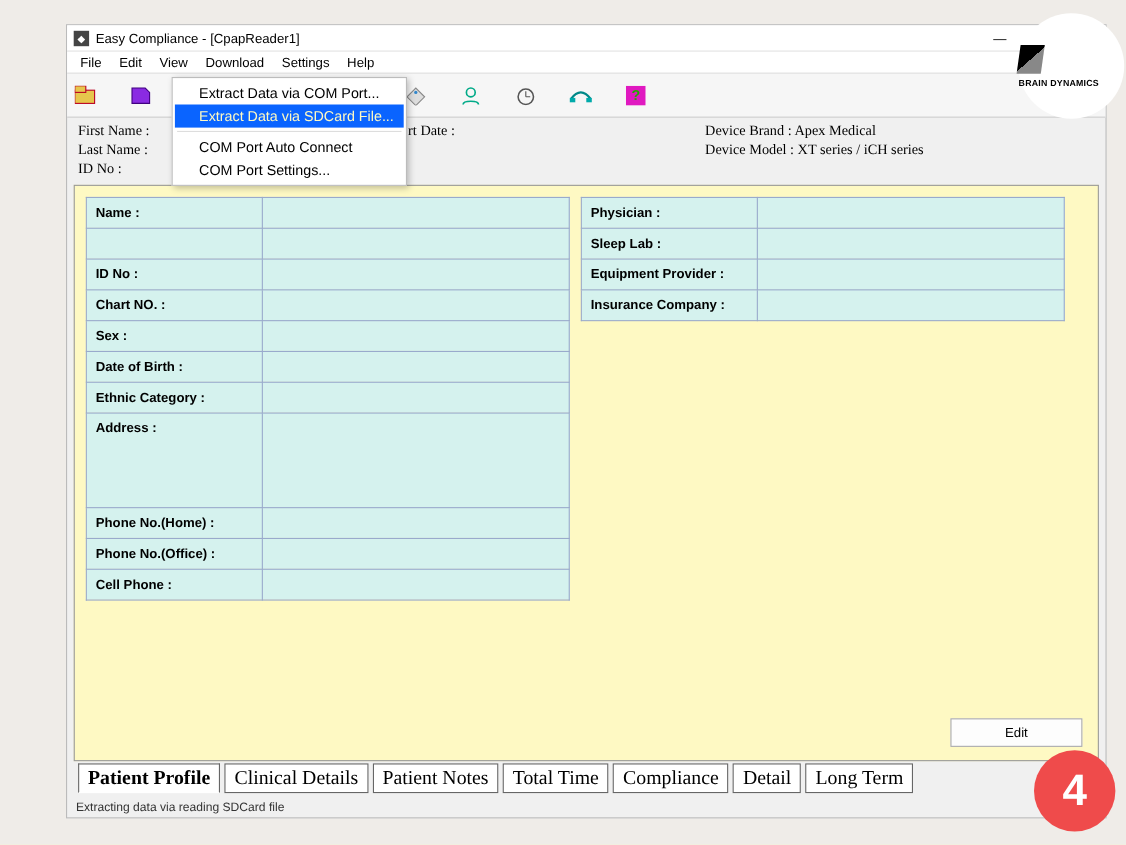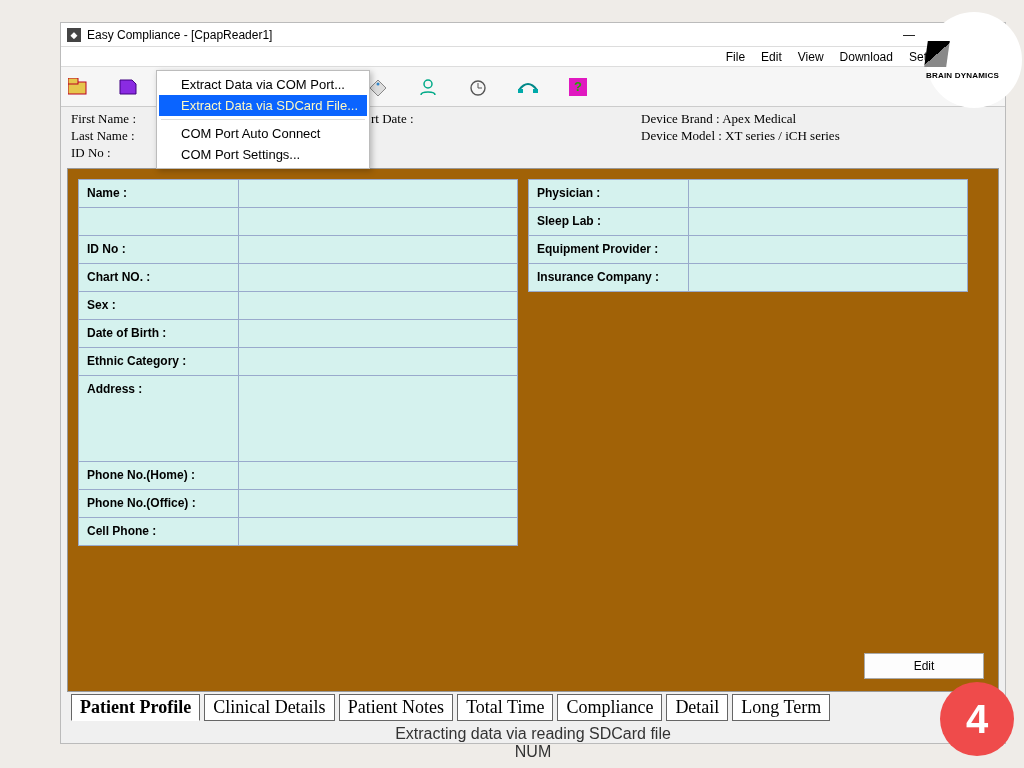--- a/index.html
+++ b/index.html
@@ -46,21 +46,20 @@
   }
   .menubar {
     height: 20px;
     background: #fff;
     border-bottom: 1px solid #ddd;
     display: flex;
     align-items: center;
     padding: 0 4px;
     font-size: 12px;
     position: relative;
-    justify-content: flex-end;
   }
   .menubar .menu-item { padding: 2px 8px; cursor: default; }
   .toolbar {
     height: 40px;
     background: #f6f6f6;
     border-bottom: 1px solid #ccc;
     display: flex;
     align-items: center;
     padding: 0 6px;
     gap: 28px;
@@ -71,21 +70,21 @@
     font-size: 13px;
     padding: 4px 10px 2px 10px;
     display: grid;
     grid-template-columns: 300px 270px 1fr;
     line-height: 1.3;
     color:#000000;
   }
   .content-frame {
     flex: 1;
     margin: 4px 6px 0 6px;
-    background: #a16207;
+    background: #fef9c3;
     border: 1px solid #999;
     position: relative;
     padding: 10px 10px 53px 10px;
   }
   .tables-row { display: flex; gap: 10px; }
   .ptable { border-collapse: collapse; width: 440px; }
   .ptable td {
     border: 1px solid #9ac;
     background: #d5f2ee;
     font-size: 12px;
@@ -115,26 +114,25 @@
   }
   .tab {
     border: 1px solid #666;
     background: #fff;
     padding: 2px 8px;
   }
   .tab.active { font-weight: bold; border-bottom-color:#fff; }
   .statusbar {
     margin-top: 4px;
     height: 18px;
-    font-size: 16px;
+    font-size: 11px;
     padding: 0 8px;
     display:flex; align-items:center;
     justify-content: space-between;
     color:#333;
-    flex-direction:column;
   }
   
   .dropdown {
     position: absolute;
     left: 156px;
     top: 70px;
     width: 214px;
     background: #fff;
     border: 1px solid #bcbcbc;
     box-shadow: 2px 2px 6px rgba(0,0,0,0.25);

